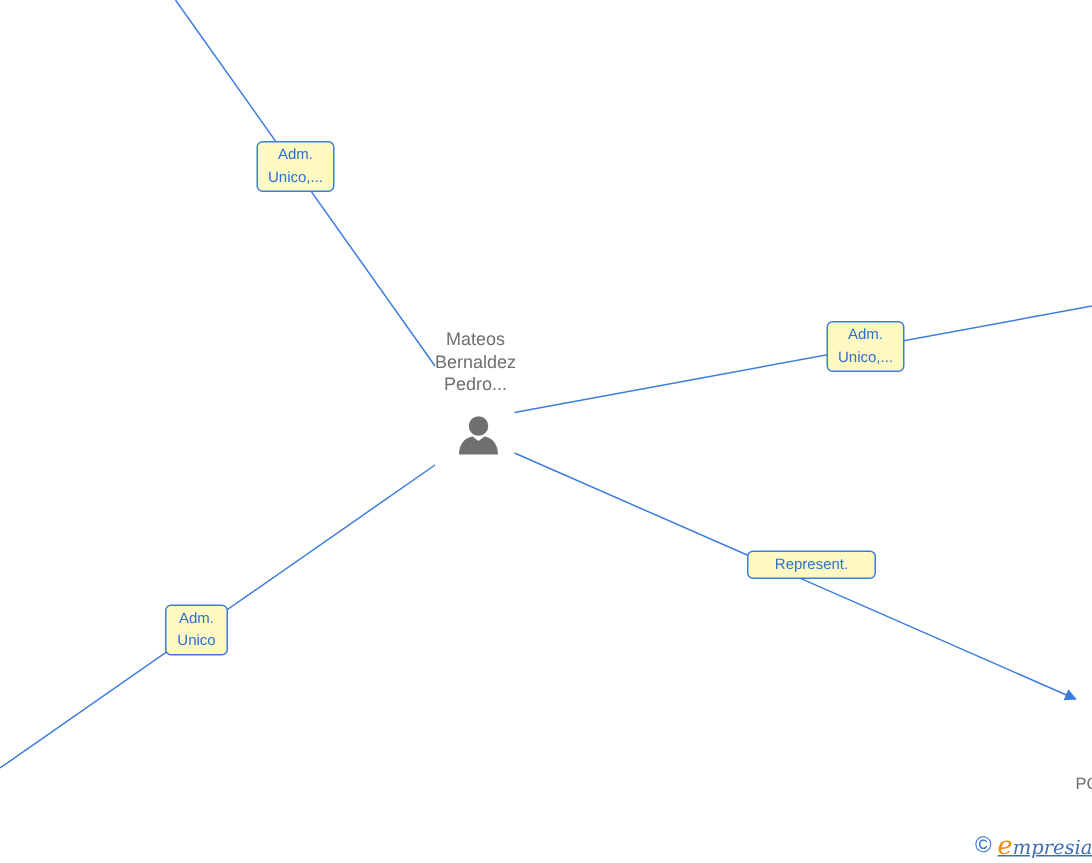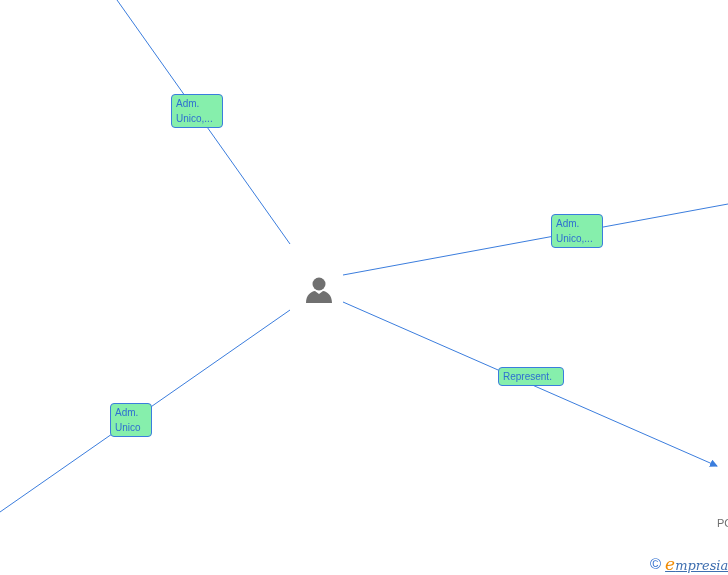--- a/index.html
+++ b/index.html
@@ -30,26 +30,27 @@
       white-space: pre-line;
     }
     .person-icon {
       position: absolute;
       width: 30px;
       height: 30px;
     }
     .edge-label {
       position: absolute;
       box-sizing: border-box;
-      background: #86efac;
+      background: #fef9c3;
       border: 1px solid #3b7ddd;
       border-radius: 4px;
       color: #2f6fd0;
       font-size: 10px;
       line-height: 15px;
+      text-align: center;
       padding: 1px 4px;
       white-space: pre-line;
       cursor: pointer;
     }
     .partial-label {
       position: absolute;
       color: #6f6f6f;
       font-size: 11px;
       white-space: nowrap;
     }
@@ -92,33 +93,36 @@
 
     <line x1="117" y1="0" x2="290" y2="244" stroke="#3b7ddd" stroke-width="1"></line>
 
     <line x1="343" y1="275" x2="728" y2="204" stroke="#3b7ddd" stroke-width="1"></line>
 
     <line x1="343" y1="302" x2="717" y2="466" stroke="#3b7ddd" stroke-width="1" marker-end="url(#arrow)"></line>
 
     <line x1="290" y1="310" x2="0" y2="512" stroke="#3b7ddd" stroke-width="1"></line>
   </svg>
 
+  <div class="node-label" style="left: 277px; top: 219px; width: 80px;">Mateos
+Bernaldez
+Pedro...</div>
 
   <svg class="person-icon" style="left: 304px; top: 275px;" viewBox="0 0 30 30">
     <circle cx="15" cy="9" r="6.5" fill="#707070"></circle>
     <path d="M2,28 C2,20 7,16.5 11,16 L15,19 L19,16 C23,16.5 28,20 28,28 Z" fill="#707070"></path>
   </svg>
 
   <div class="edge-label" style="left: 171px; top: 94px; width: 52px; height: 34px;">Adm.
 Unico,...</div>
 
   <div class="edge-label" style="left: 551px; top: 214px; width: 52px; height: 34px;">Adm.
 Unico,...</div>
 
-  <div class="edge-label" style="left: 498px; top: 367px; width: 66px; height: 19px;">Represent.</div>
+  <div class="edge-label" style="left: 498px; top: 367px; width: 86px; height: 19px;">Represent.</div>
 
   <div class="edge-label" style="left: 110px; top: 403px; width: 42px; height: 34px;">Adm.
 Unico</div>
 
   <div class="partial-label" style="left: 717px; top: 517px;">PC</div>
 
   <div class="footer">
     <span class="copy">©</span>
     <span class="brand"><span class="e">e</span><span>mpresia</span></span>
   </div>

